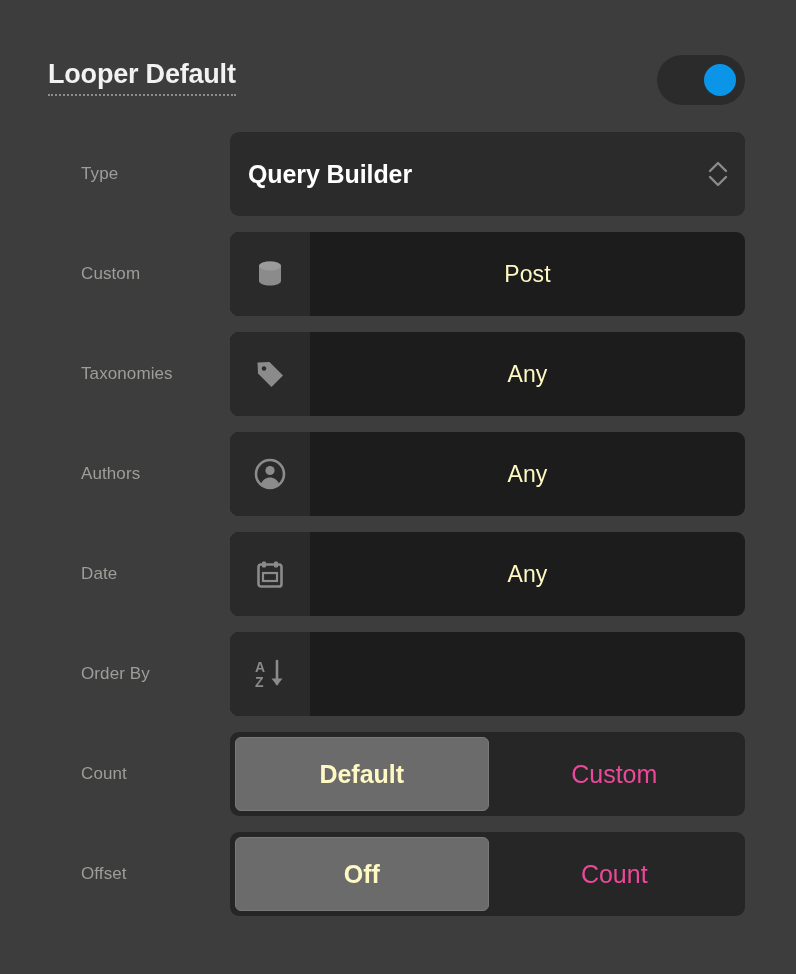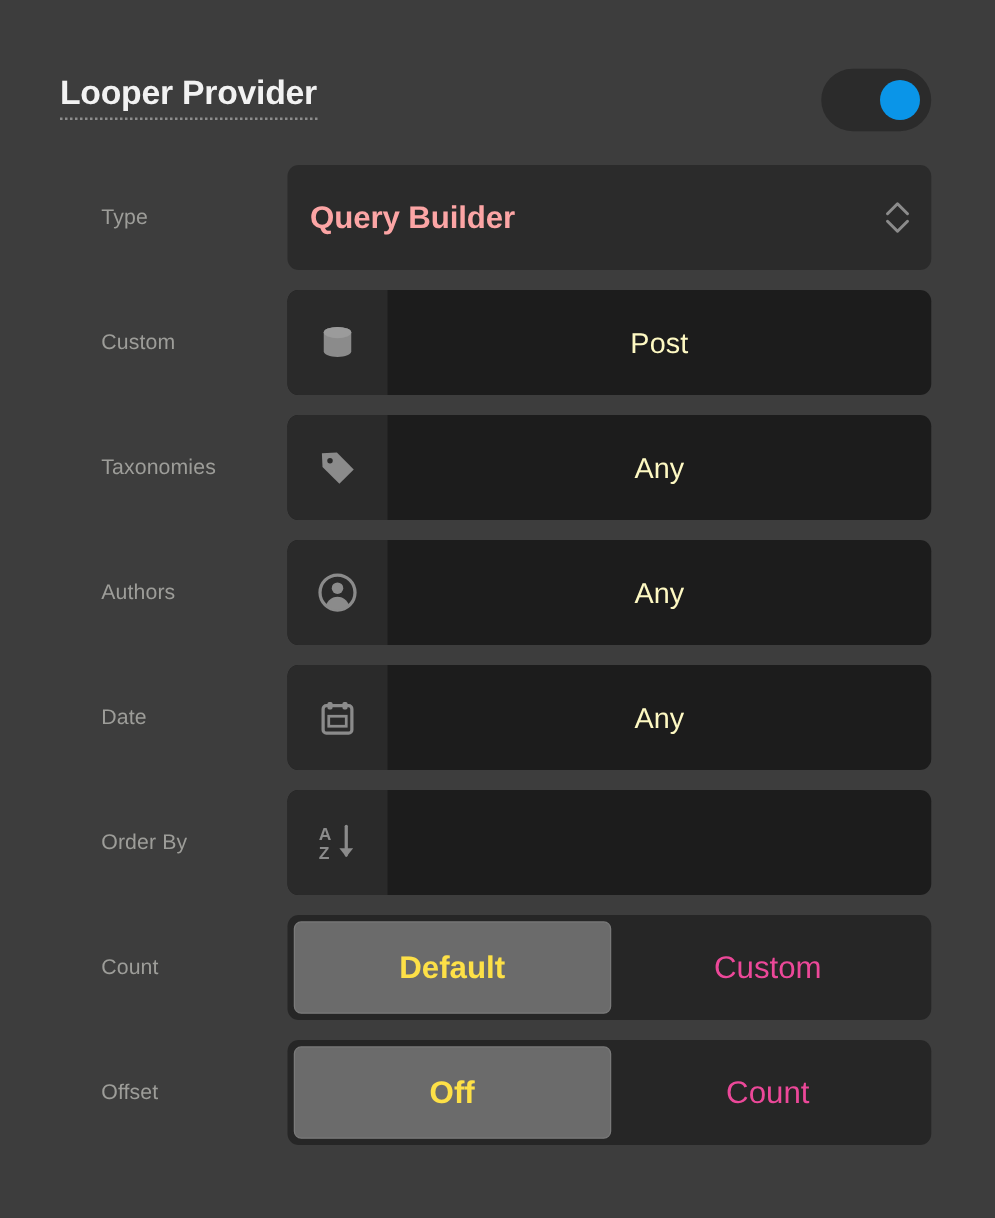--- a/index.html
+++ b/index.html
@@ -102,21 +102,21 @@
     background: #2b2b2b;
     display: flex;
     align-items: center;
   }
 
   .select-value {
     flex: 1;
     padding-left: 18px;
     font-size: 25px;
     font-weight: bold;
-    color: #fca5a5;
+    color: #ffffff;
     letter-spacing: -0.1px;
   }
 
   .select-chevrons {
     width: 54px;
     display: flex;
     align-items: center;
     justify-content: center;
   }
 
@@ -159,21 +159,21 @@
     height: 100%;
     display: flex;
     align-items: center;
     justify-content: center;
     font-size: 25px;
     border-radius: 6px;
   }
 
   .seg.active {
     background: #6b6b6b;
-    color: #fde047;
+    color: #fef9c3;
     font-weight: bold;
     border: 1px solid #7a7a7a;
   }
 
   .seg.inactive {
     color: #ec4899;
     background: transparent;
   }
 
   
@@ -187,21 +187,21 @@
   .r7 { top: 832px; }
 
   svg { display: block; }
 </style>
 </head>
 <body>
 
 <div class="panel">
 
   <div class="header">
-    <span class="title">Looper Provider</span>
+    <span class="title">Looper Default</span>
     <div class="toggle">
       <div class="toggle-knob"></div>
     </div>
   </div>
 
   <div class="row r0">
     <span class="row-label">Type</span>
     <div class="control select">
       <span class="select-value">Query Builder</span>
       <span class="select-chevrons">

